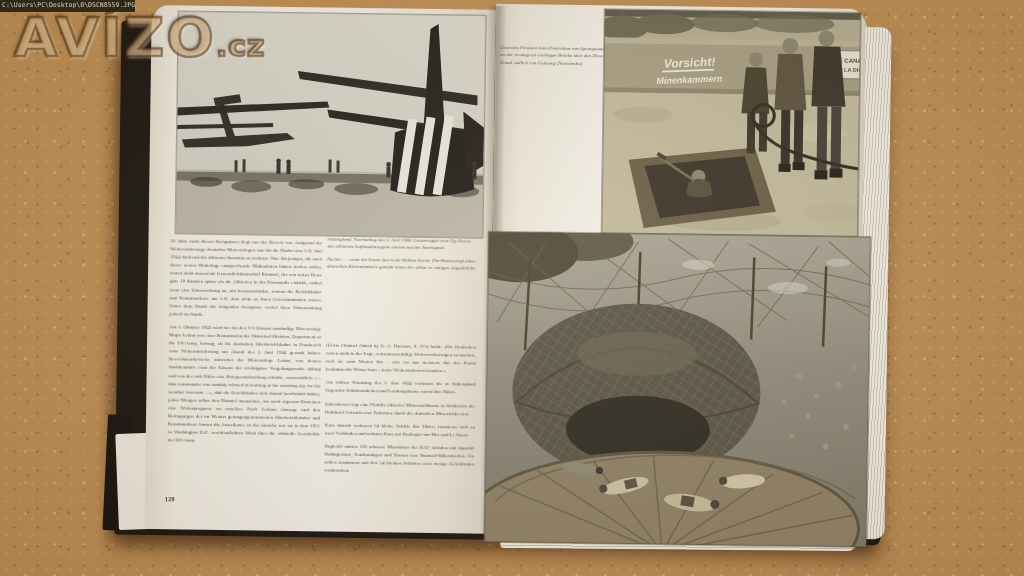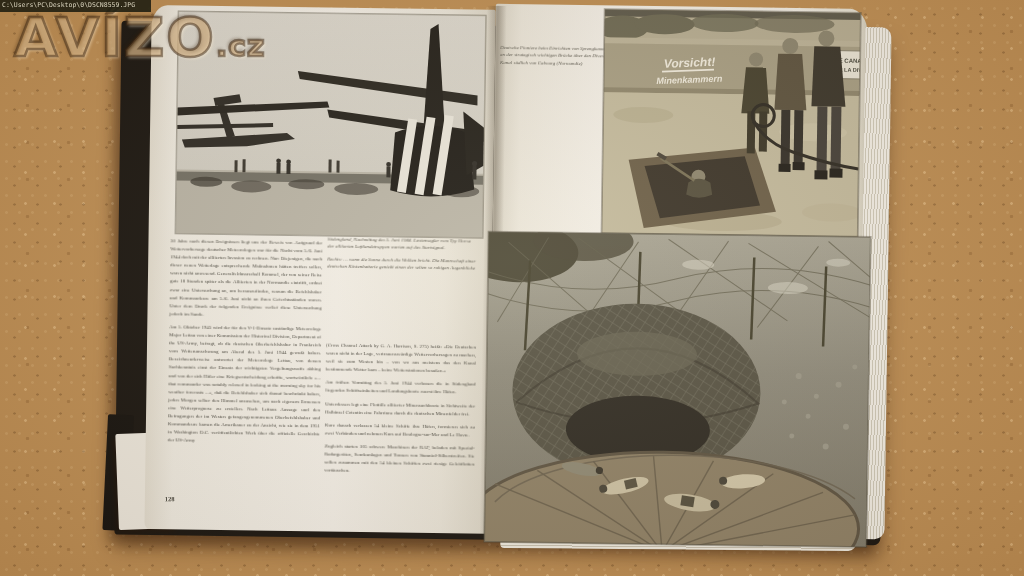--- a/index.html
+++ b/index.html
@@ -39,21 +39,21 @@
   .photo svg{display:block;}
 
   
   .bodycol{position:absolute;font-size:5px;line-height:1.62;color:#4b4a43;text-align:justify;filter:blur(.22px);}
   .bodycol p{margin:0 0 5px 0;}
   .caption{position:absolute;font-size:5px;line-height:1.45;font-style:italic;color:#59574e;filter:blur(.2px);}
   .caption p{margin:0 0 5px 0;}
   .pagenum{position:absolute;font-size:6.5px;font-weight:bold;color:#45443d;}
 
   
-  .filepath{position:absolute;left:0;top:0;height:11px;padding:1px 16px 0 2px;background:rgba(28,28,16,.88);
+  .filepath{position:absolute;left:0;top:0;height:11px;padding:1px 0 0 2px;background:rgba(28,28,16,.88);
     color:#d9d3bd;font-family:"DejaVu Sans Mono",monospace;font-size:6.5px;letter-spacing:0;z-index:40;}
   .watermark{position:absolute;left:14px;top:6px;z-index:30;font-family:"DejaVu Sans",sans-serif;font-weight:800;
     font-size:56px;line-height:1.15;letter-spacing:2px;color:rgba(196,152,98,.42);
     -webkit-text-stroke:2.5px rgba(62,40,19,.50);
     text-shadow:2px 2px 3px rgba(255,240,210,.45),-2px -2px 3px rgba(55,32,10,.28);transform:scaleY(.96);}
   .watermark .tld{font-size:30px;letter-spacing:1px;}
 </style>
 </head>
 <body>
 

